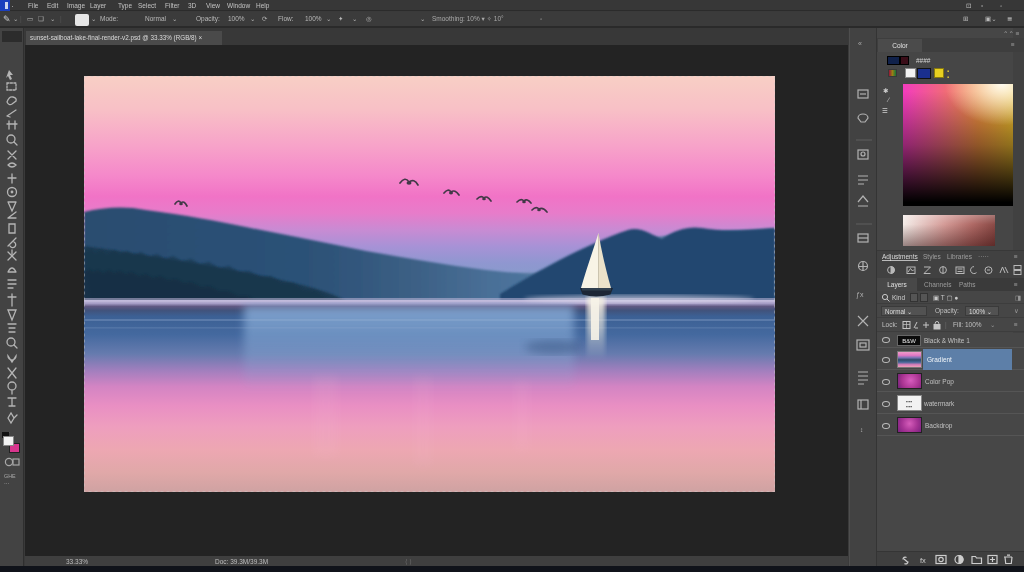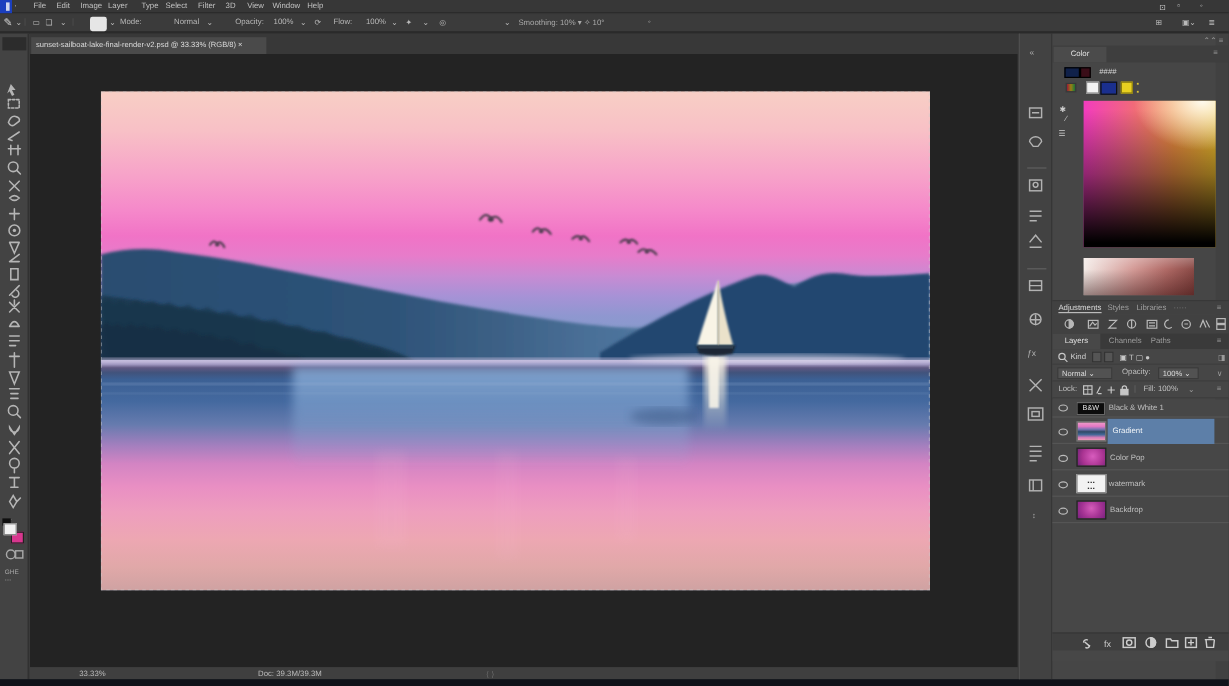--- a/index.html
+++ b/index.html
@@ -450,21 +450,21 @@
       </div>
 
       <div class="abs" style="left:0;top:82px;width:147px;height:21px;border-bottom:1px solid #555;">
         <div class="abs" style="left:5px;top:8px;width:8px;height:6px;border:1px solid #bbb;border-radius:50%;"></div>
         <div class="abs" style="left:20px;top:2px;width:25px;height:16px;border:1px solid #222;
           background:radial-gradient(circle at 50% 40%, #d55cba, #a53394 55%, #79217e 100%);"></div>
         <span class="abs t6" style="left:48px;top:7px;">Backdrop</span>
       </div>
     </div>
 
-    <div class="abs" style="left:0;top:499px;width:147px;height:15px;background:#3f3f3f;border-top:1px solid #353535;">
+    <div class="abs" style="left:0;top:523px;width:147px;height:15px;background:#3f3f3f;border-top:1px solid #353535;">
       <svg width="147" height="15" viewBox="0 0 147 15">
         <g stroke="#cdcdcd" stroke-width="1.2" fill="none">
           <path d="M26,7.5 a2.2,2.2 0 0,1 3.5,-2 m1.5,4 a2.2,2.2 0 0,1 -3.5,2 m-0.5,-4.5 l3.5,3"></path>
           <text x="43" y="11" font-size="7.5" fill="#cdcdcd" stroke="none">fx</text>
           <rect x="59" y="3.5" width="10" height="8"></rect>
             <circle cx="64" cy="7.5" r="2.2"></circle>
           <circle cx="82" cy="7.5" r="4"></circle>
             <path d="M82,3.5 a4,4 0 0,1 0,8 Z" fill="#cdcdcd"></path>
           <path d="M95,4.5 l3.5,0 1,1.5 5,0 0,5.5 -9.5,0 Z"></path>
           <rect x="111" y="3.5" width="9" height="8"></rect>

